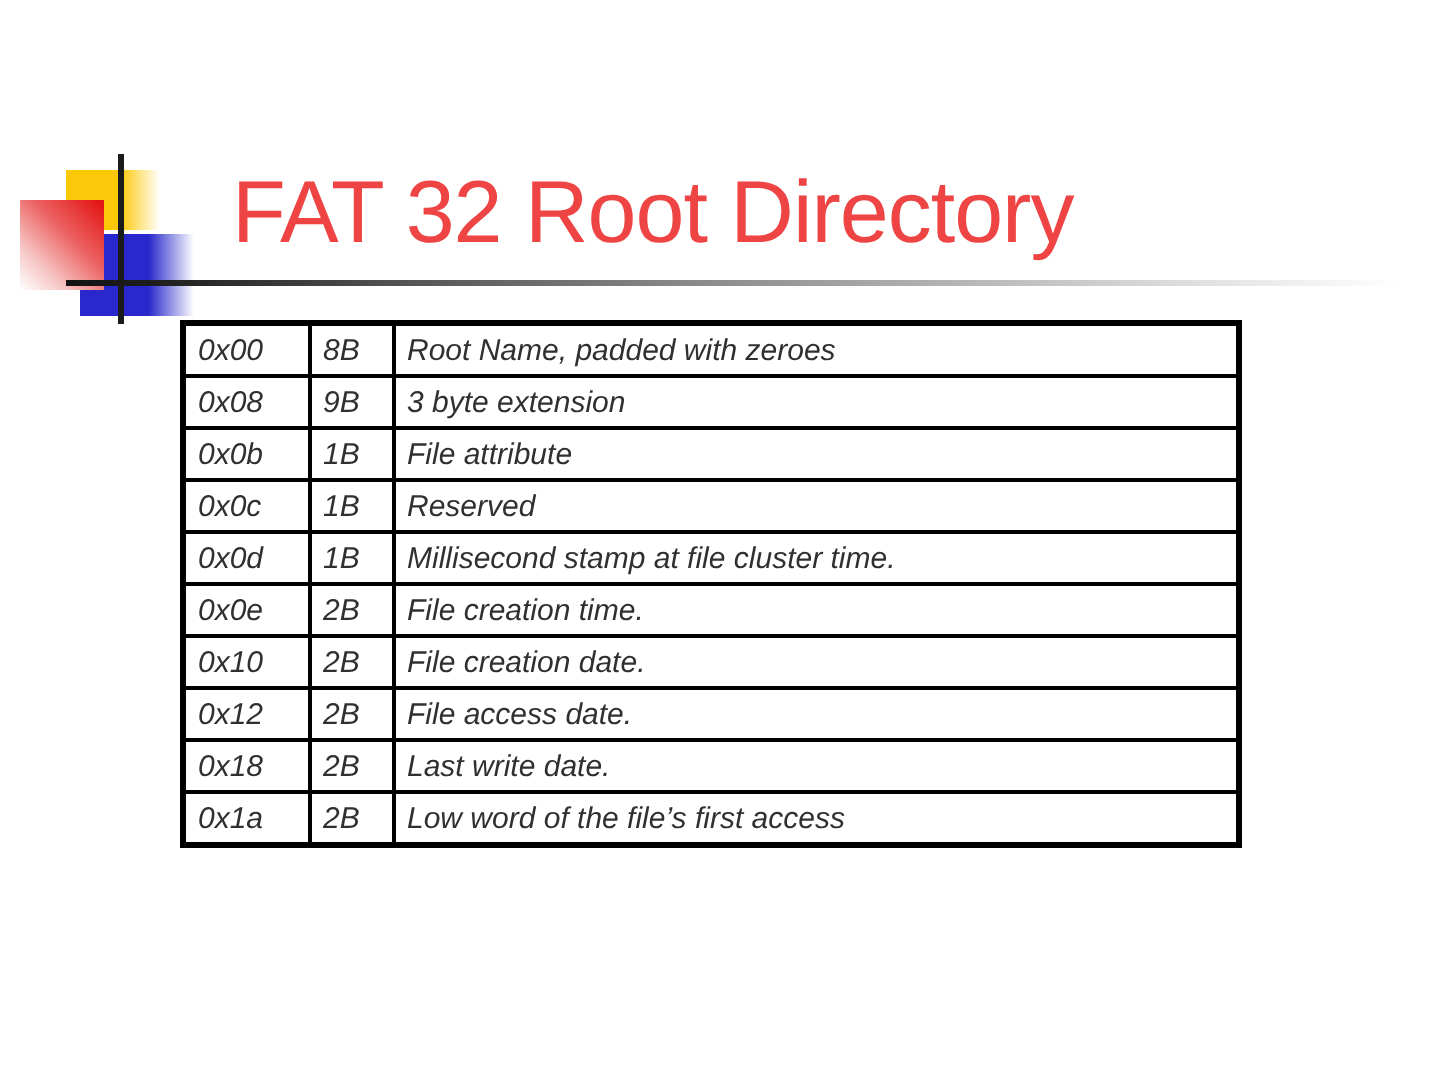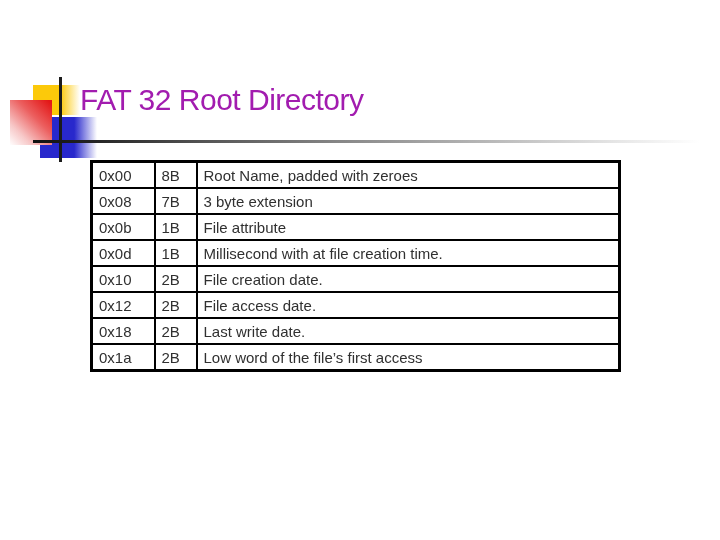--- a/index.html
+++ b/index.html
@@ -35,35 +35,36 @@
   }
   .hline {
     left: 33px; top: 140px; width: 687px; height: 3px;
     background: linear-gradient(to right,
       #111111 0%, #222222 8%, #555555 25%, #888888 45%,
       #b5b5b5 65%, #e6e6e6 85%, rgba(255,255,255,0) 97%);
   }
   
   .title {
     position: absolute;
-    left: 80px; top: 84px;
-    font-size: 30px;
+    left: 116px; top: 84px;
+    font-size: 44px;
     line-height: 1.05;
-    color: #a21caf;
+    color: #ef4444;
     letter-spacing: -0.5px;
     white-space: nowrap;
   }
   
   .struct-table {
     position: absolute;
     left: 90px; top: 160px;
     width: 531px;
     border-collapse: collapse;
     table-layout: fixed;
     border: 3px solid #000000;
+    font-style: italic;
   }
   .struct-table td {
     border: 2px solid #000000;
     height: 24px;
     padding: 0 4px 0 6px;
     font-size: 15px;
     color: #303030;
     vertical-align: middle;
     white-space: nowrap;
     overflow: hidden;
@@ -91,32 +92,42 @@
       <col>
     </colgroup>
     <tbody id="table-body">
         <tr>
           <td>0x00</td>
           <td>8B</td>
           <td>Root Name, padded with zeroes</td>
         </tr>
         <tr>
           <td>0x08</td>
-          <td>7B</td>
+          <td>9B</td>
           <td>3 byte extension</td>
         </tr>
         <tr>
           <td>0x0b</td>
           <td>1B</td>
           <td>File attribute</td>
         </tr>
         <tr>
+          <td>0x0c</td>
+          <td>1B</td>
+          <td>Reserved</td>
+        </tr>
+        <tr>
           <td>0x0d</td>
           <td>1B</td>
-          <td>Millisecond with at file creation time.</td>
+          <td>Millisecond stamp at file cluster time.</td>
+        </tr>
+        <tr>
+          <td>0x0e</td>
+          <td>2B</td>
+          <td>File creation time.</td>
         </tr>
         <tr>
           <td>0x10</td>
           <td>2B</td>
           <td>File creation date.</td>
         </tr>
         <tr>
           <td>0x12</td>
           <td>2B</td>
           <td>File access date.</td>

